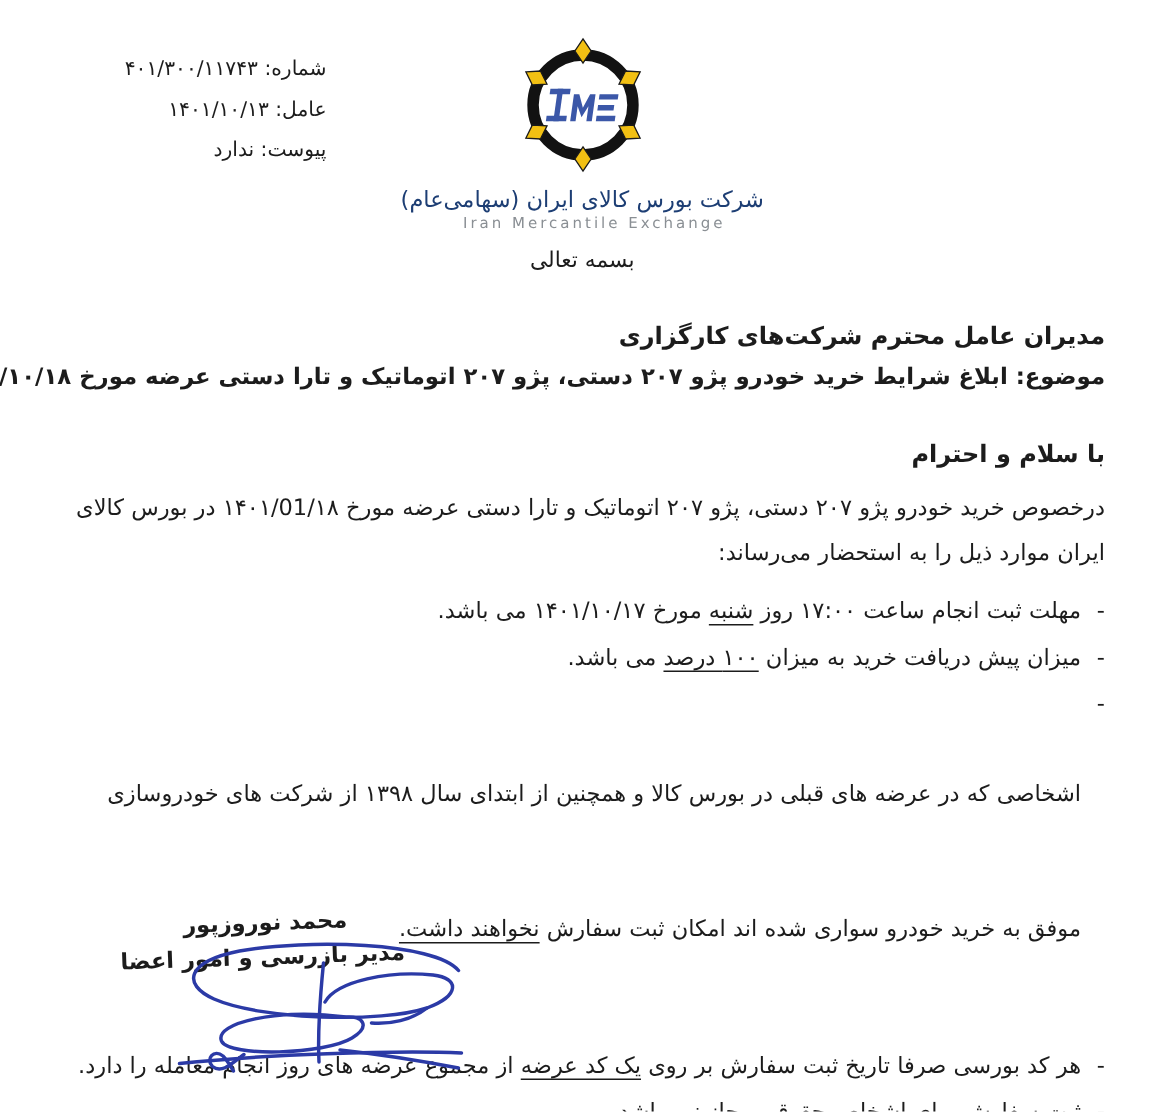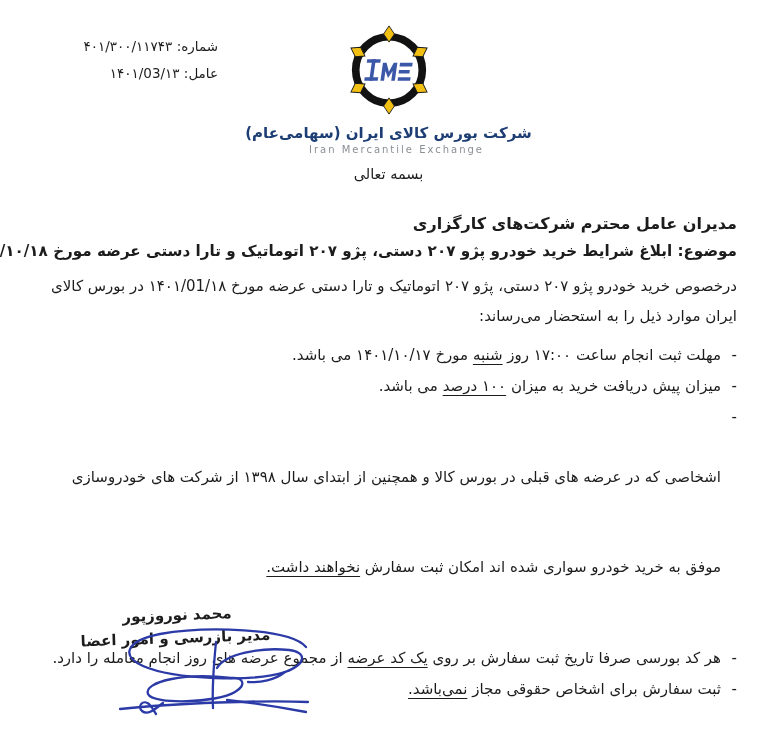--- a/index.html
+++ b/index.html
@@ -26,21 +26,21 @@
     text-align:right;font-size:13.5px;line-height:27px;direction:rtl;
   }
   .meta-line{white-space:nowrap;}
 
   
   .logo-wrap{
     position:absolute;top:18px;left:0;right:0;
     display:flex;flex-direction:column;align-items:center;
   }
   .logo-fa{
-    color:var(--navy);font-weight:bold;font-size:15px;margin-top:2px;white-space:nowrap;
+    color:var(--navy);font-weight:normal;font-size:15px;margin-top:2px;white-space:nowrap;
   }
   .logo-en{
     color:var(--muted);font-size:10px;letter-spacing:2px;margin-top:2px;
     font-family:"DejaVu Sans",sans-serif;direction:ltr;margin-left:16px;
   }
   .diamond{fill:var(--gold);stroke:#1a1a1a;stroke-width:1;}
   .ring{fill:#ffffff;stroke:#121212;stroke-width:8.5;}
   .mark{fill:var(--logo-blue);}
 
   .basmala{
@@ -81,21 +81,22 @@
   }
   .sig-ink path{stroke:currentColor;fill:none;stroke-width:2.3;stroke-linecap:round;}
 </style>
 </head>
 <body>
 
 <div class="page">
 
   <div class="meta">
     <div class="meta-line"><span>شماره:</span> <span>۴۰۱/۳۰۰/۱۱۷۴۳</span></div>
-    <div class="meta-line"><span>عامل:</span> <span>۱۴۰۱/03/۱۳</span></div>
+    <div class="meta-line"><span>عامل:</span> <span>۱۴۰۱/۱۰/۱۳</span></div>
+    <div class="meta-line"><span>پیوست:</span> <span>ندارد</span></div>
   </div>
 
   <div class="logo-wrap">
     <svg width="108" height="104" viewBox="0 0 120 104" aria-hidden="true">
       <circle class="ring" cx="60" cy="52" r="37"></circle>
       <g>
         <g transform="translate(60,12)">
             <polygon class="diamond" points="0,-9 6,0 0,9 -6,0"></polygon>
           </g>
         <g transform="translate(94.5,32) rotate(60)">
@@ -126,20 +127,21 @@
     </svg>
     <div class="logo-fa">شرکت بورس کالای ایران (سهامی‌عام)</div>
     <div class="logo-en">Iran Mercantile Exchange</div>
   </div>
 
   <div class="basmala">بسمه تعالی</div>
 
   <div class="content">
     <div class="recipient">مدیران عامل محترم شرکت‌های کارگزاری</div>
     <div class="subject"><span>موضوع:</span><span> ابلاغ شرایط خرید خودرو پژو ۲۰۷ دستی، پژو ۲۰۷ اتوماتیک و تارا دستی عرضه مورخ ۱۴۰۱/۱۰/۱۸</span></div>
+    <div class="salutation">با سلام و احترام</div>
 
     <div class="intro">
       <div class="iline">درخصوص خرید خودرو پژو ۲۰۷ دستی، پژو ۲۰۷ اتوماتیک و تارا دستی عرضه مورخ ۱۴۰۱/01/۱۸ در بورس کالای</div>
       <div class="iline">ایران موارد ذیل را به استحضار می‌رساند:</div>
     </div>
 
     <div class="bullets">
       <div class="bullet">
         <span class="marker">-</span>
         <span class="btext"><span>مهلت ثبت انجام ساعت ۱۷:۰۰ روز </span><span class="u">شنبه</span><span> مورخ ۱۴۰۱/۱۰/۱۷ می باشد.</span></span>

